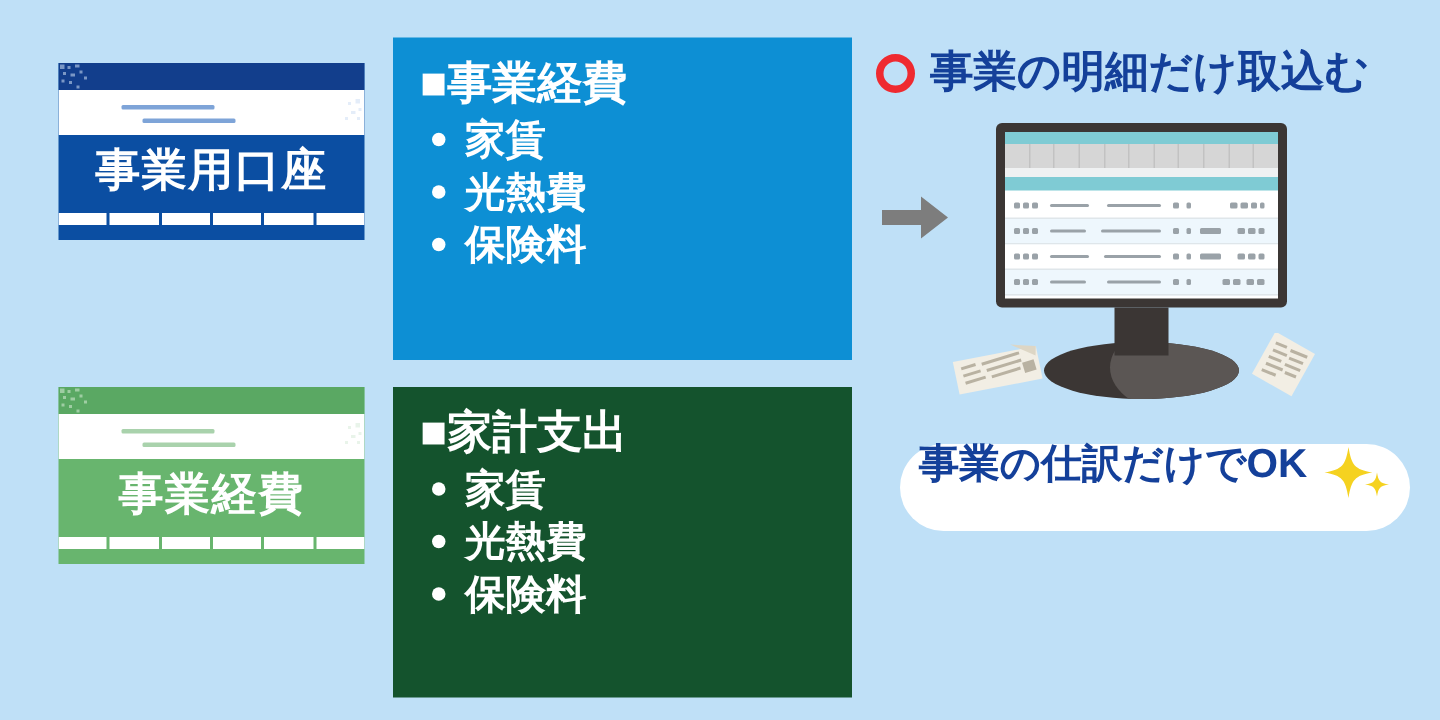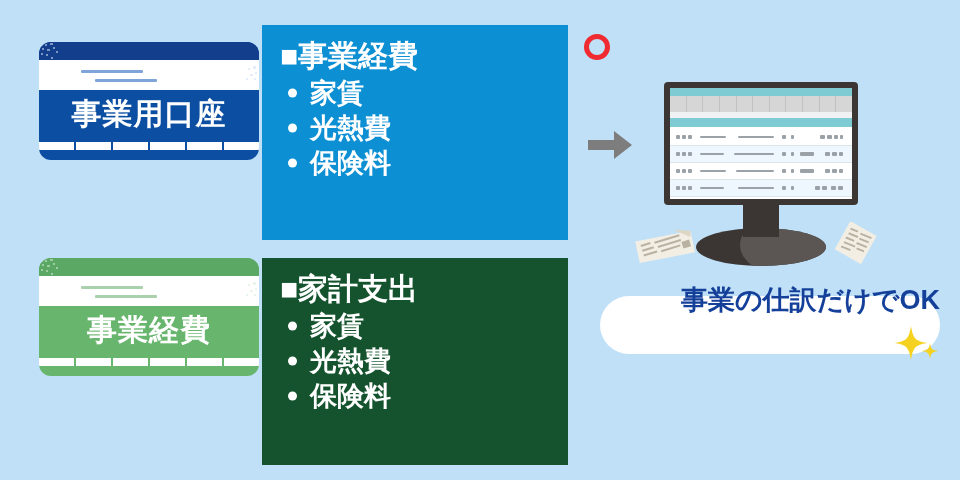--- a/index.html
+++ b/index.html
@@ -16,23 +16,23 @@
   #stage {
     position: relative;
     width: 960px;
     height: 480px;
     background: #bfe0f7;
   }
 
   
   .passbook {
     position: absolute;
-    width: 220px;
+    width: 204px;
     height: 118px;
-    border-radius: 12px;
+    border-radius: 0;
     overflow: hidden;
   }
   .pb-business { left: 39px; top: 42px; background: #0b4ea2; }
   .pb-personal { left: 39px; top: 258px; background: #68b56e; }
 
   .pb-topband {
     position: absolute;
     left: 0; top: 0;
     width: 100%;
     height: 18px;
@@ -274,25 +274,24 @@
   
   .banner {
     position: absolute;
     left: 600px;
     top: 296px;
     width: 340px;
     height: 58px;
     background: #ffffff;
     border-radius: 29px;
     display: flex;
-    align-items: flex-end;
+    align-items: flex-start;
     justify-content: center;
     gap: 10px;
     white-space: nowrap;
-    flex-direction: column;
   }
   .banner-text {
     font-size: 27px;
     font-weight: bold;
     color: #14409a;
     letter-spacing: 0px;
     line-height: 1;
   }
   .sparkle { width: 46px; height: 40px; flex: 0 0 auto; }
 </style>
@@ -400,20 +399,21 @@
       <li>保険料</li>
     </ul>
   </div>
 
   <svg class="arrow" viewBox="0 0 44 30">
     <path d="M0 10 L26 10 L26 1 L44 15 L26 29 L26 20 L0 20 Z" fill="#7d7d7d"></path>
   </svg>
 
   <div class="headline">
     <div class="headline-circle"></div>
+    <div class="headline-text">事業の明細だけ取込む</div>
   </div>
 
   <div class="monitor-wrap">
 
     <div class="monitor-base">
       <div class="monitor-base-hi"></div>
     </div>
     <div class="monitor-neck"></div>
 
     <div class="monitor-bezel">

